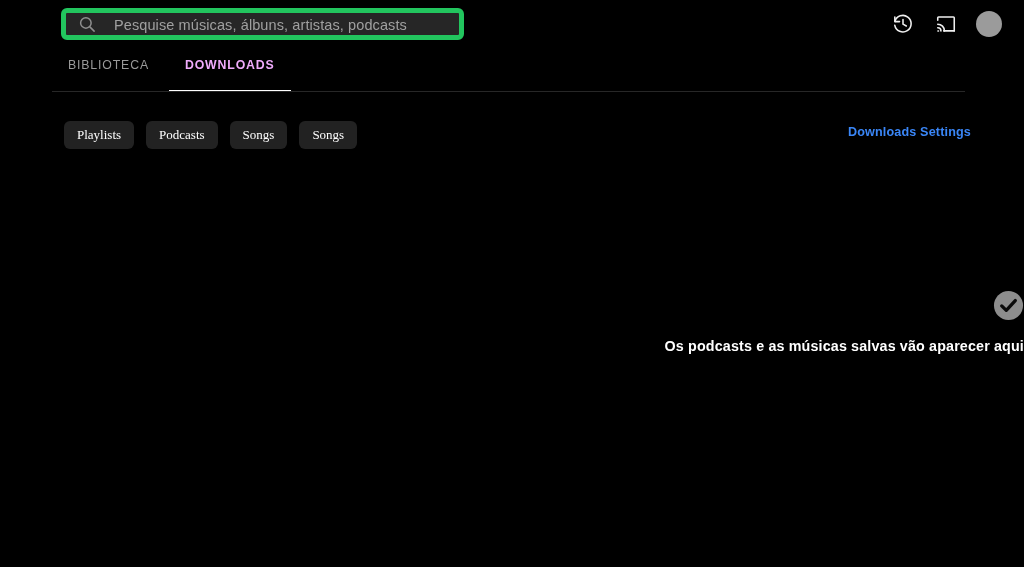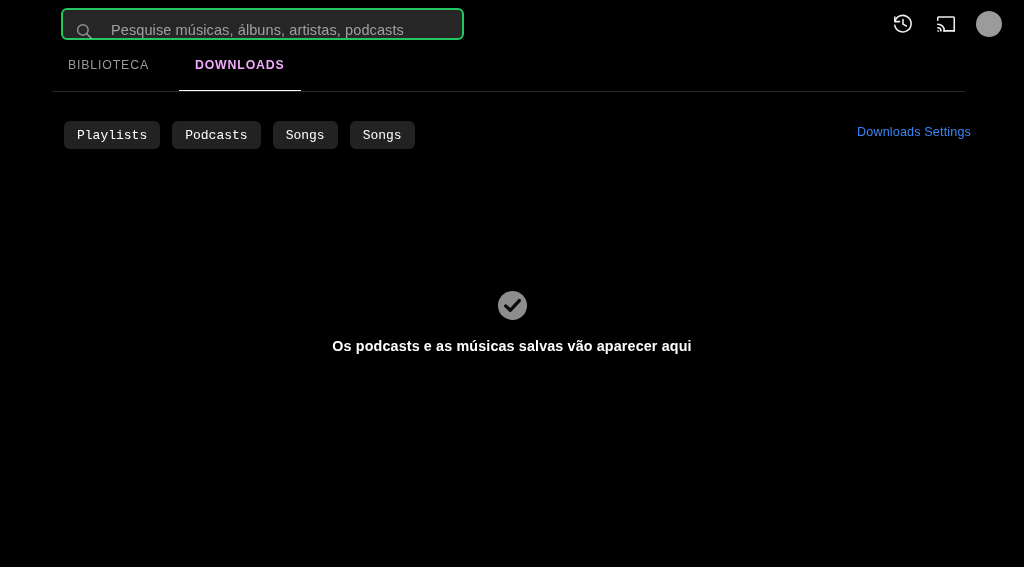--- a/index.html
+++ b/index.html
@@ -32,25 +32,25 @@
     height: 48px;
   }
 
   .search-box {
     position: absolute;
     left: 61px;
     top: 8px;
     width: 403px;
     height: 32px;
     background: #262626;
-    border: 2px solid #22c55e;
+    border: 5px solid #22c55e;
     border-radius: 6px;
     display: flex;
-    align-items: flex-start;
-    padding: 12px 12px;
+    align-items: flex-end;
+    padding: 2px 12px;
   }
 
   .search-icon {
     width: 18px;
     height: 18px;
     flex: 0 0 18px;
     margin-right: 18px;
     opacity: 0.62;
   }
   .search-icon svg { display: block; }
@@ -102,21 +102,21 @@
   }
 
   
   .tabs {
     position: absolute;
     left: 52px;
     top: 58px;
     height: 34px;
     display: flex;
     align-items: flex-start;
-    gap: 14px;
+    gap: 4px;
   }
 
   .tab {
     position: relative;
     height: 34px;
     padding: 0 16px;
     display: flex;
     align-items: flex-start;
     background: transparent;
     border: none;
@@ -167,50 +167,50 @@
     gap: 12px;
   }
 
   .chip {
     height: 28px;
     padding: 0 13px;
     background: #222222;
     border: none;
     border-radius: 6px;
     color: #ffffff;
-    font-family: Liberation Mono, monospace;
+    font-family: Liberation Serif, serif;
     font-size: 13px;
     cursor: pointer;
     display: flex;
     align-items: center;
     white-space: nowrap;
   }
 
   .settings-link {
     position: absolute;
     right: 53px;
     top: 4px;
     color: #3a86f7;
     font-size: 12.6px;
-    font-weight: 400;
+    font-weight: 700;
     letter-spacing: 0.15px;
     text-decoration: none;
     cursor: pointer;
     white-space: nowrap;
   }
 
   
   .empty-state {
     position: absolute;
     left: 0;
     top: 290px;
     width: 1024px;
     display: flex;
     flex-direction: column;
-    align-items: center;
+    align-items: flex-end;
   }
 
   .empty-icon {
     width: 31px;
     height: 31px;
     margin-bottom: 17px;
   }
   .empty-icon svg { display: block; }
 
   .empty-text {

